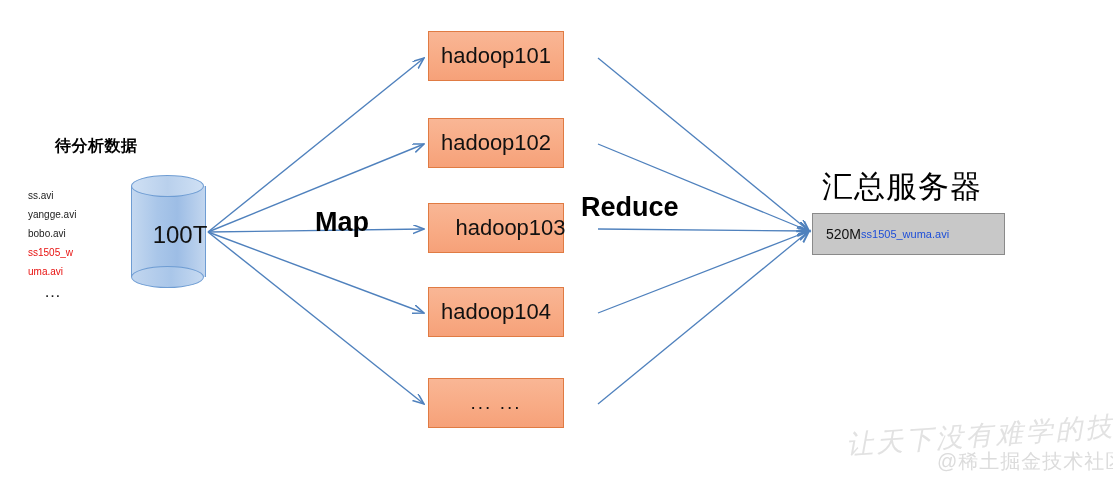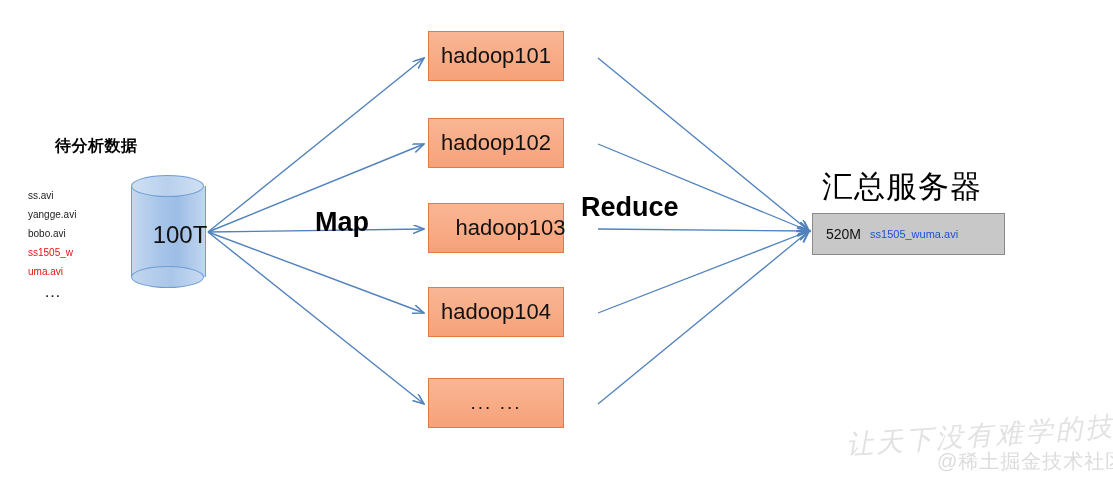--- a/index.html
+++ b/index.html
@@ -154,21 +154,20 @@
     left: 812px;
     top: 213px;
     width: 193px;
     height: 42px;
     box-sizing: border-box;
     border: 1px solid #8a8a8a;
     background: #c8c8c8;
     display: flex;
     align-items: center;
     padding-left: 13px;
-    gap: 9px;
   }
   .server-size {
     font-size: 14px;
     color: #111111;
   }
   .server-file {
     font-size: 11px;
     color: #1d4ed8;
   }
 

